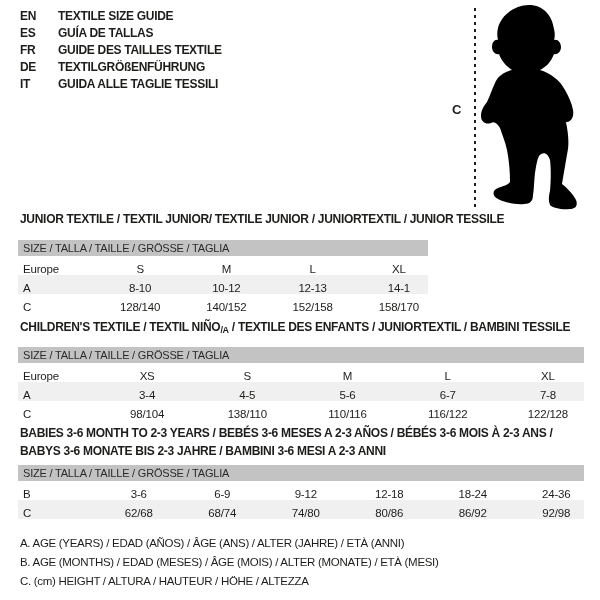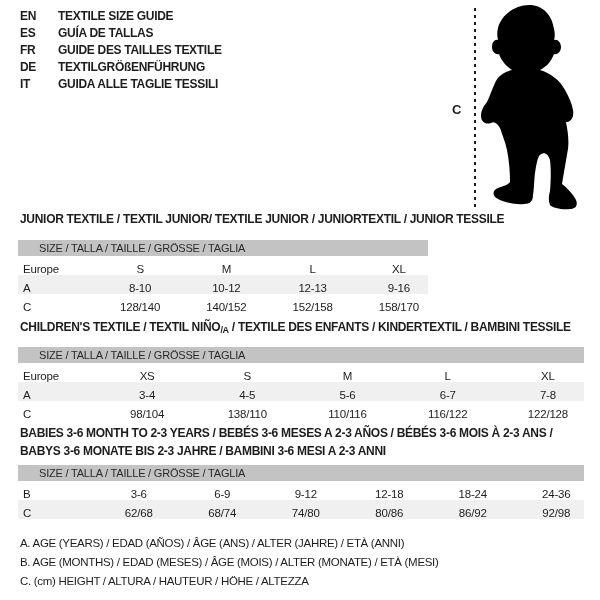--- a/index.html
+++ b/index.html
@@ -27,21 +27,21 @@
   .sec-title sub{font-size:9px;vertical-align:-2px;}
   .two-line{line-height:18px;white-space:normal;width:560px;}
 
   
   .size-table{left:18px;}
   .w-narrow{width:410px;}
   .w-wide{width:566px;}
   .bar{
     background:#c3c3c3;
     height:16px;line-height:16px;
-    font-size:11px;padding-left:21px;
+    font-size:11px;padding-left:5px;
     letter-spacing:-0.2px;
     color:#2a2a2a;
   }
   .trow{display:flex;height:19px;align-items:flex-end;font-size:11.5px;letter-spacing:-0.2px;gap:28px;}
   .trow.alt{background:#f0f0f0;}
   .c0{width:65px;padding-left:5px;box-sizing:border-box;text-align:left;}
   .cc{flex:1;text-align:center;}
 
   
   .notes{left:20px;top:534px;font-size:11.5px;font-weight:normal;line-height:19px;letter-spacing:-0.3px;}
@@ -125,33 +125,33 @@
     <span class="cc">S</span>
     <span class="cc">M</span>
     <span class="cc">L</span>
     <span class="cc">XL</span>
   </div>
   <div class="trow alt">
     <span class="c0">A</span>
     <span class="cc">8-10</span>
     <span class="cc">10-12</span>
     <span class="cc">12-13</span>
-    <span class="cc">9-16</span>
+    <span class="cc">14-1</span>
   </div>
   <div class="trow">
     <span class="c0">C</span>
     <span class="cc">128/140</span>
     <span class="cc">140/152</span>
     <span class="cc">152/158</span>
     <span class="cc">158/170</span>
   </div>
 </div>
 
 <div class="abs sec-title" style="top:320px;">
-  <span>CHILDREN'S TEXTILE / TEXTIL NIÑO</span><sub>/A</sub><span> / TEXTILE DES ENFANTS / KINDERTEXTIL / BAMBINI TESSILE</span>
+  <span>CHILDREN'S TEXTILE / TEXTIL NIÑO</span><sub>/A</sub><span> / TEXTILE DES ENFANTS / JUNIORTEXTIL / BAMBINI TESSILE</span>
 </div>
 
 <div class="abs size-table w-wide" style="top:347px;">
   <div class="bar">SIZE / TALLA / TAILLE / GRÖSSE / TAGLIA</div>
   <div class="trow">
     <span class="c0">Europe</span>
     <span class="cc">XS</span>
     <span class="cc">S</span>
     <span class="cc">M</span>
     <span class="cc">L</span>

